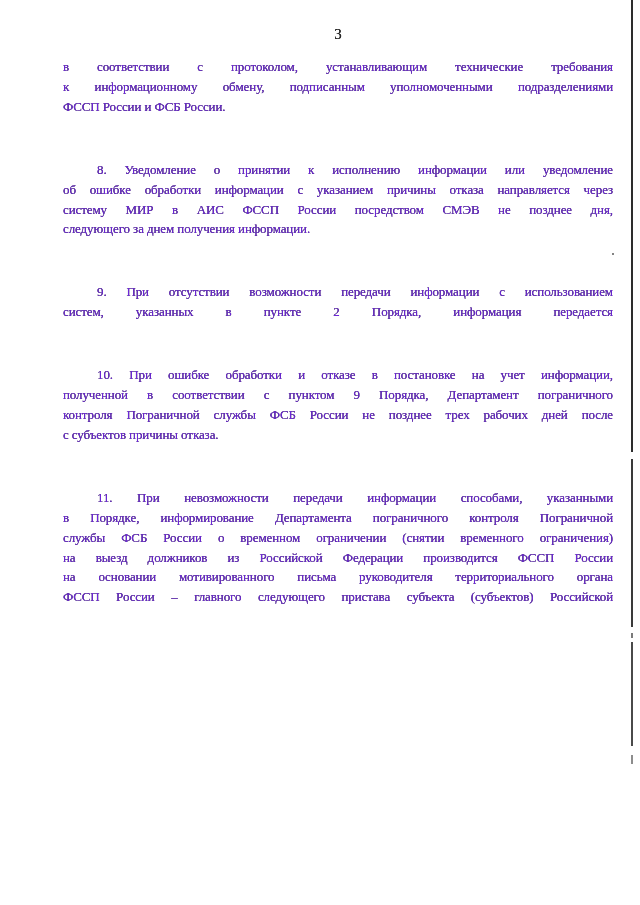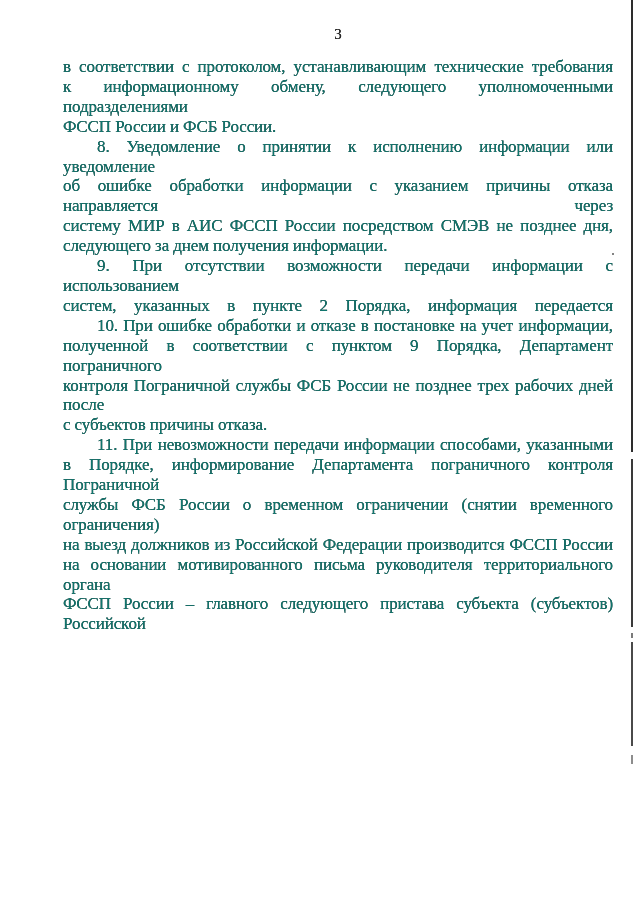--- a/index.html
+++ b/index.html
@@ -27,32 +27,33 @@
     text-align: center;
     font-size: 15px;
     color: #242424;
     text-shadow: 0 0 0.5px #242424;
   }
   .text-block {
     position: absolute;
     top: 57px;
     left: 63px;
     width: 550px;
-    font-size: 17px;
+    font-size: 13px;
     line-height: 19.9px;
     letter-spacing: -0.1px;
-    color: #0f766e;
+    color: #6d28d9;
     text-shadow: 0 0 0.5px #1e1e1e;
   }
   .line {
     text-align: justify;
     text-align-last: justify;
   }
   .line.indent {
     text-indent: 34px;
+    margin-top: 43px;
   }
   .line.last {
     text-align: center;
     text-align-last: left;
   }
   
   .scan-seg {
     position: absolute;
     left: 631px;
     width: 2px;
@@ -75,21 +76,21 @@
 </style>
 </head>
 <body>
 
 <div class="page">
 
   <div class="page-number">3</div>
 
   <div class="text-block">
       <div class="line">в соответствии с протоколом, устанавливающим технические требования</div>
-      <div class="line">к информационному обмену, следующего уполномоченными подразделениями</div>
+      <div class="line">к информационному обмену, подписанным уполномоченными подразделениями</div>
       <div class="line last">ФССП России и ФСБ России.</div>
       <div class="line indent">8. Уведомление о принятии к исполнению информации или уведомление</div>
       <div class="line">об ошибке обработки информации с указанием причины отказа направляется через</div>
       <div class="line">систему МИР в АИС ФССП России посредством СМЭВ не позднее дня,</div>
       <div class="line last">следующего за днем получения информации.</div>
       <div class="line indent">9. При отсутствии возможности передачи информации с использованием</div>
       <div class="line">систем, указанных в пункте 2 Порядка, информация передается</div>
       <div class="line indent">10. При ошибке обработки и отказе в постановке на учет информации,</div>
       <div class="line">полученной в соответствии с пунктом 9 Порядка, Департамент пограничного</div>
       <div class="line">контроля Пограничной службы ФСБ России не позднее трех рабочих дней после</div>

